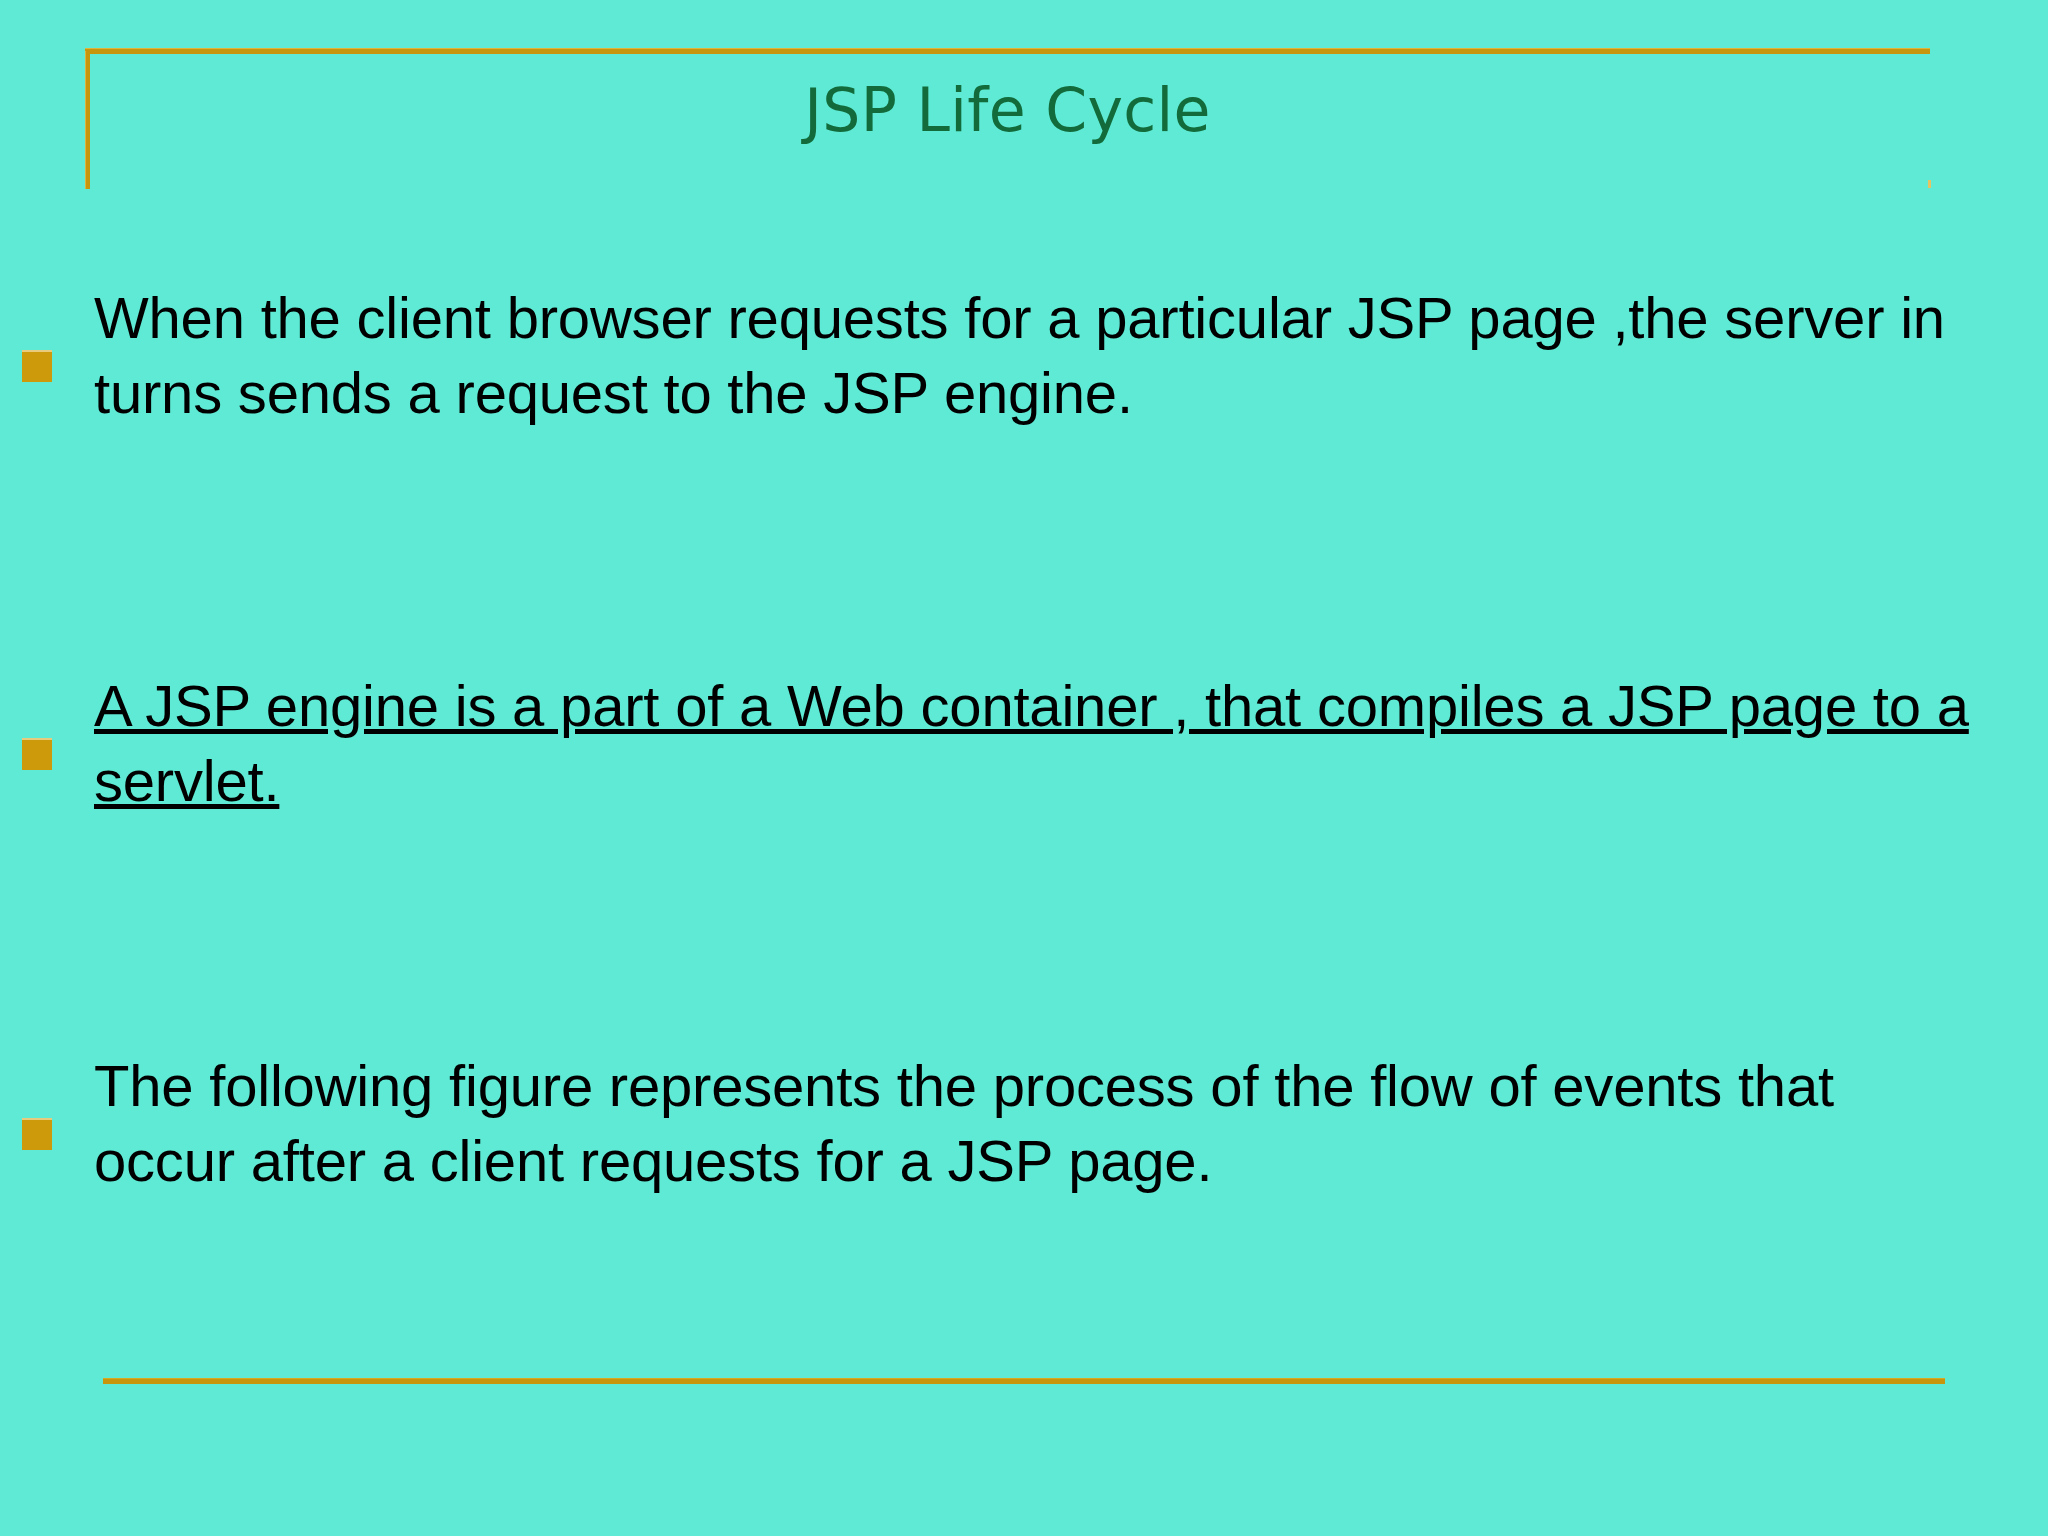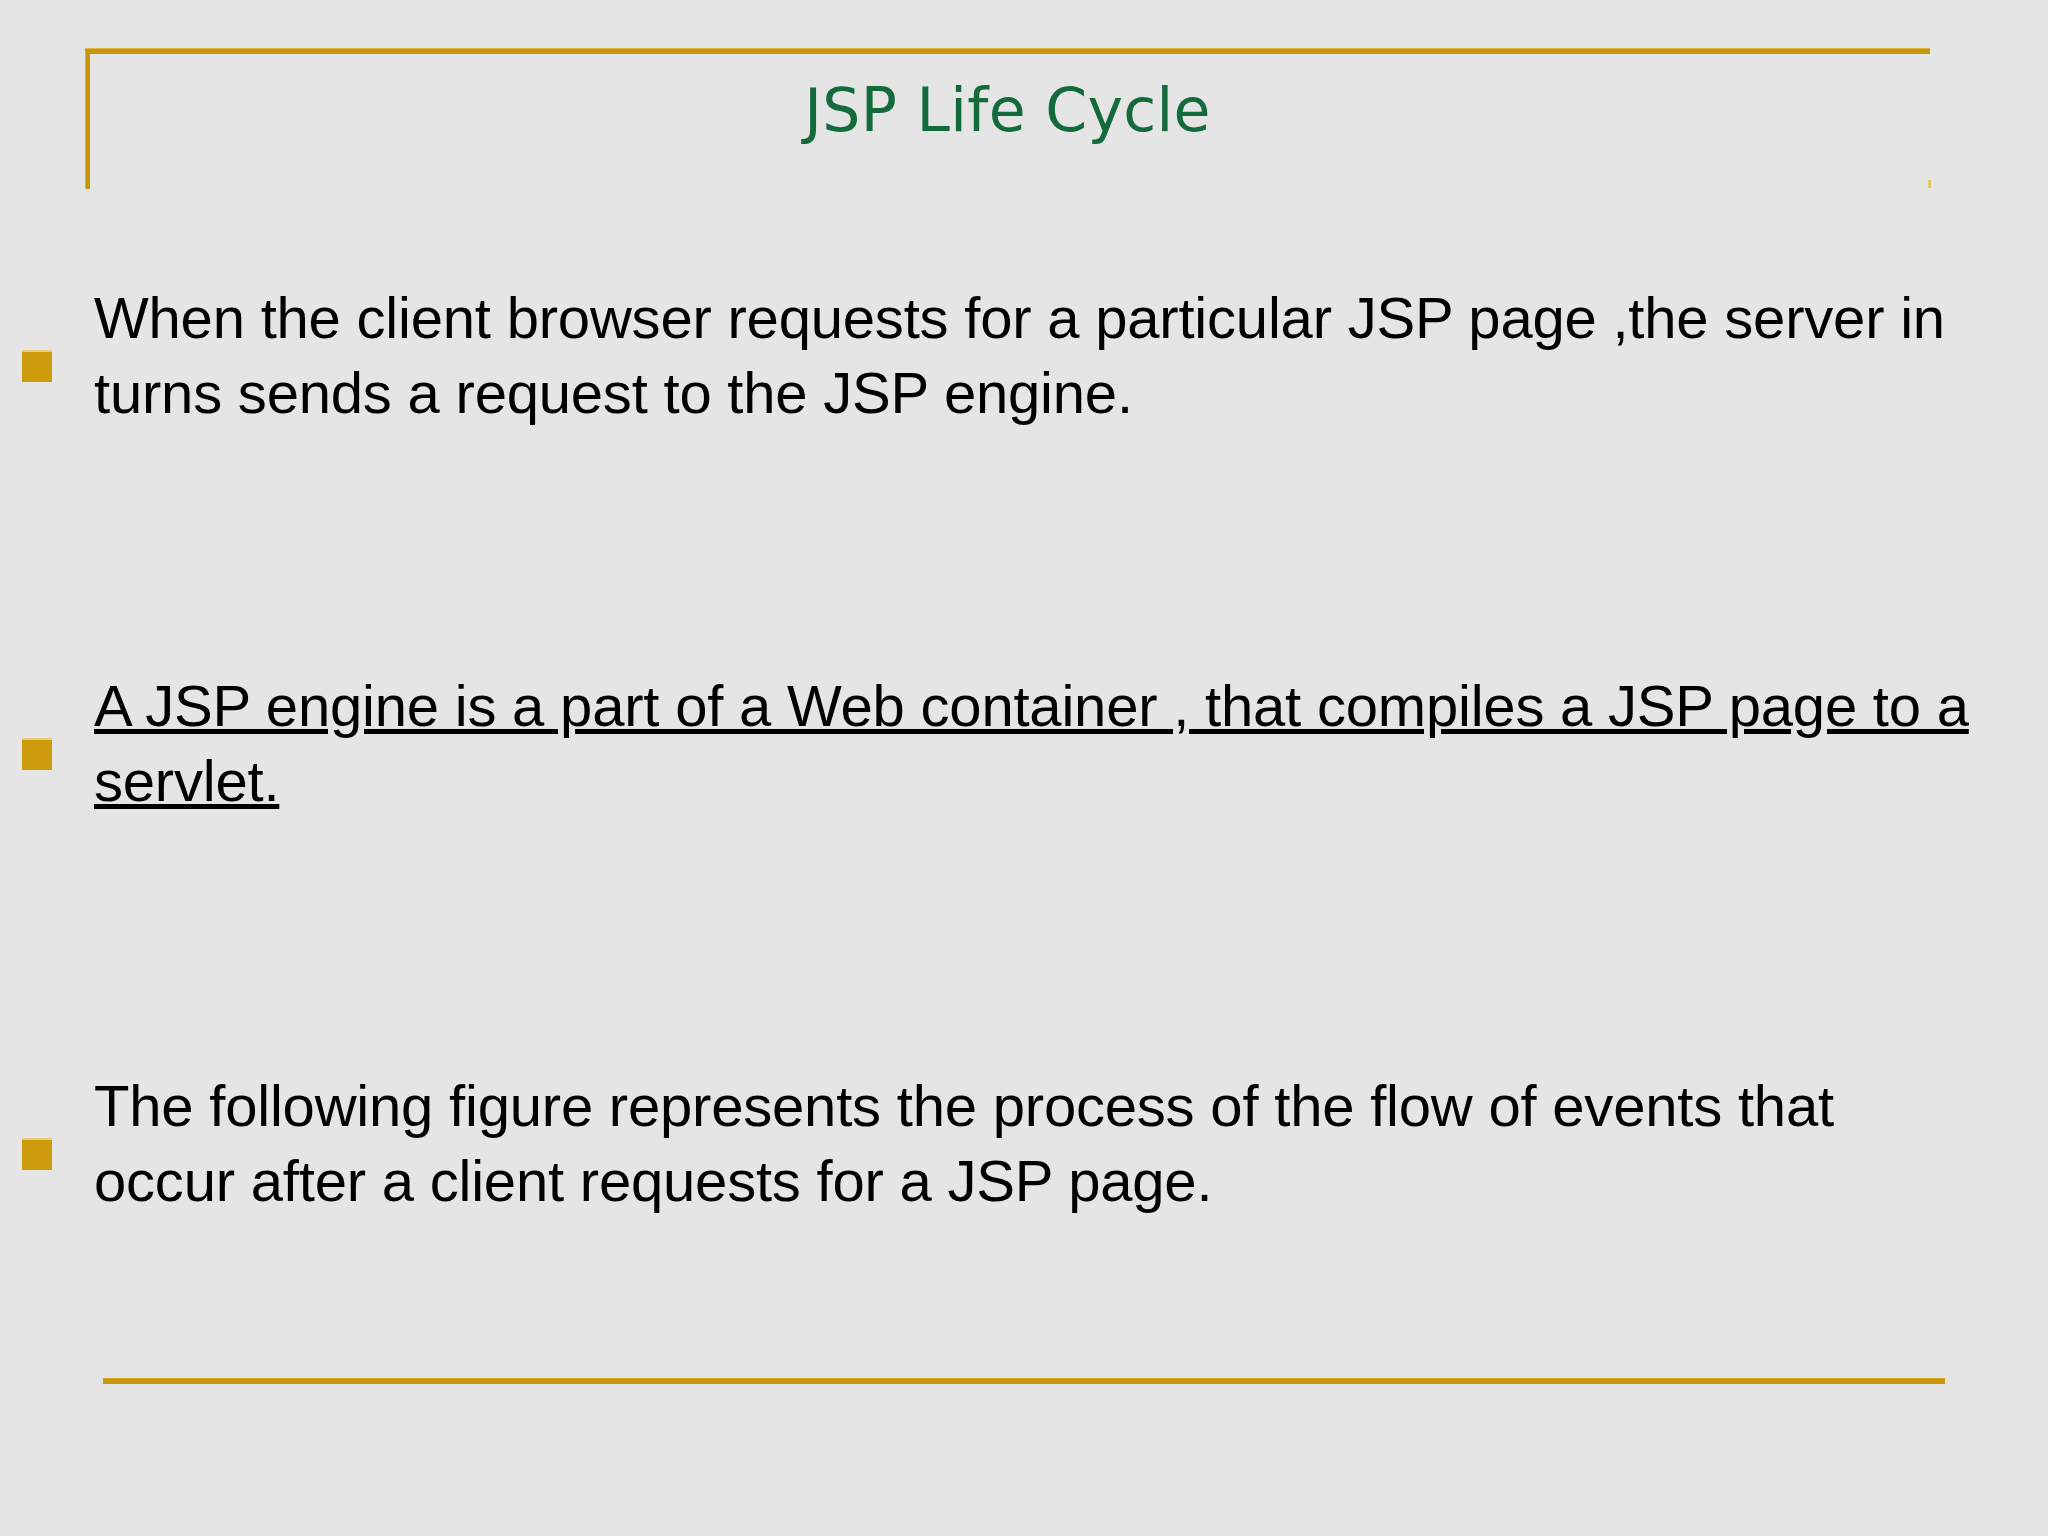--- a/index.html
+++ b/index.html
@@ -8,21 +8,21 @@
     padding: 0;
     background: #ffffff;
   }
   body {
     font-family: "Liberation Sans", sans-serif;
   }
   .slide {
     position: relative;
     width: 2048px;
     height: 1536px;
-    background: #e5e5e5;
+    background: #5eead4;
     overflow: hidden;
   }
 
   
   .frame-top-rule {
     position: absolute;
     left: 85px;
     top: 48px;
     width: 1845px;
     height: 6px;
@@ -86,21 +86,21 @@
   }
   .bullet-row {
     position: absolute;
     left: 0px;
     width: 2048px;
     display: flex;
     align-items: center;
   }
   .bullet-row.b1 { top: 0px; }
   .bullet-row.b2 { top: 388px; text-decoration: underline; }
-  .bullet-row.b3 { top: 768px; margin-top: 20px; }
+  .bullet-row.b3 { top: 768px; }
 
   .bullet-marker {
     flex: 0 0 auto;
     width: 30px;
     height: 30px;
     margin-left: 22px;
     margin-top: 22px;
     background: #CC9A0B;
     border-top: 2px solid #E8CB7C;
   }

